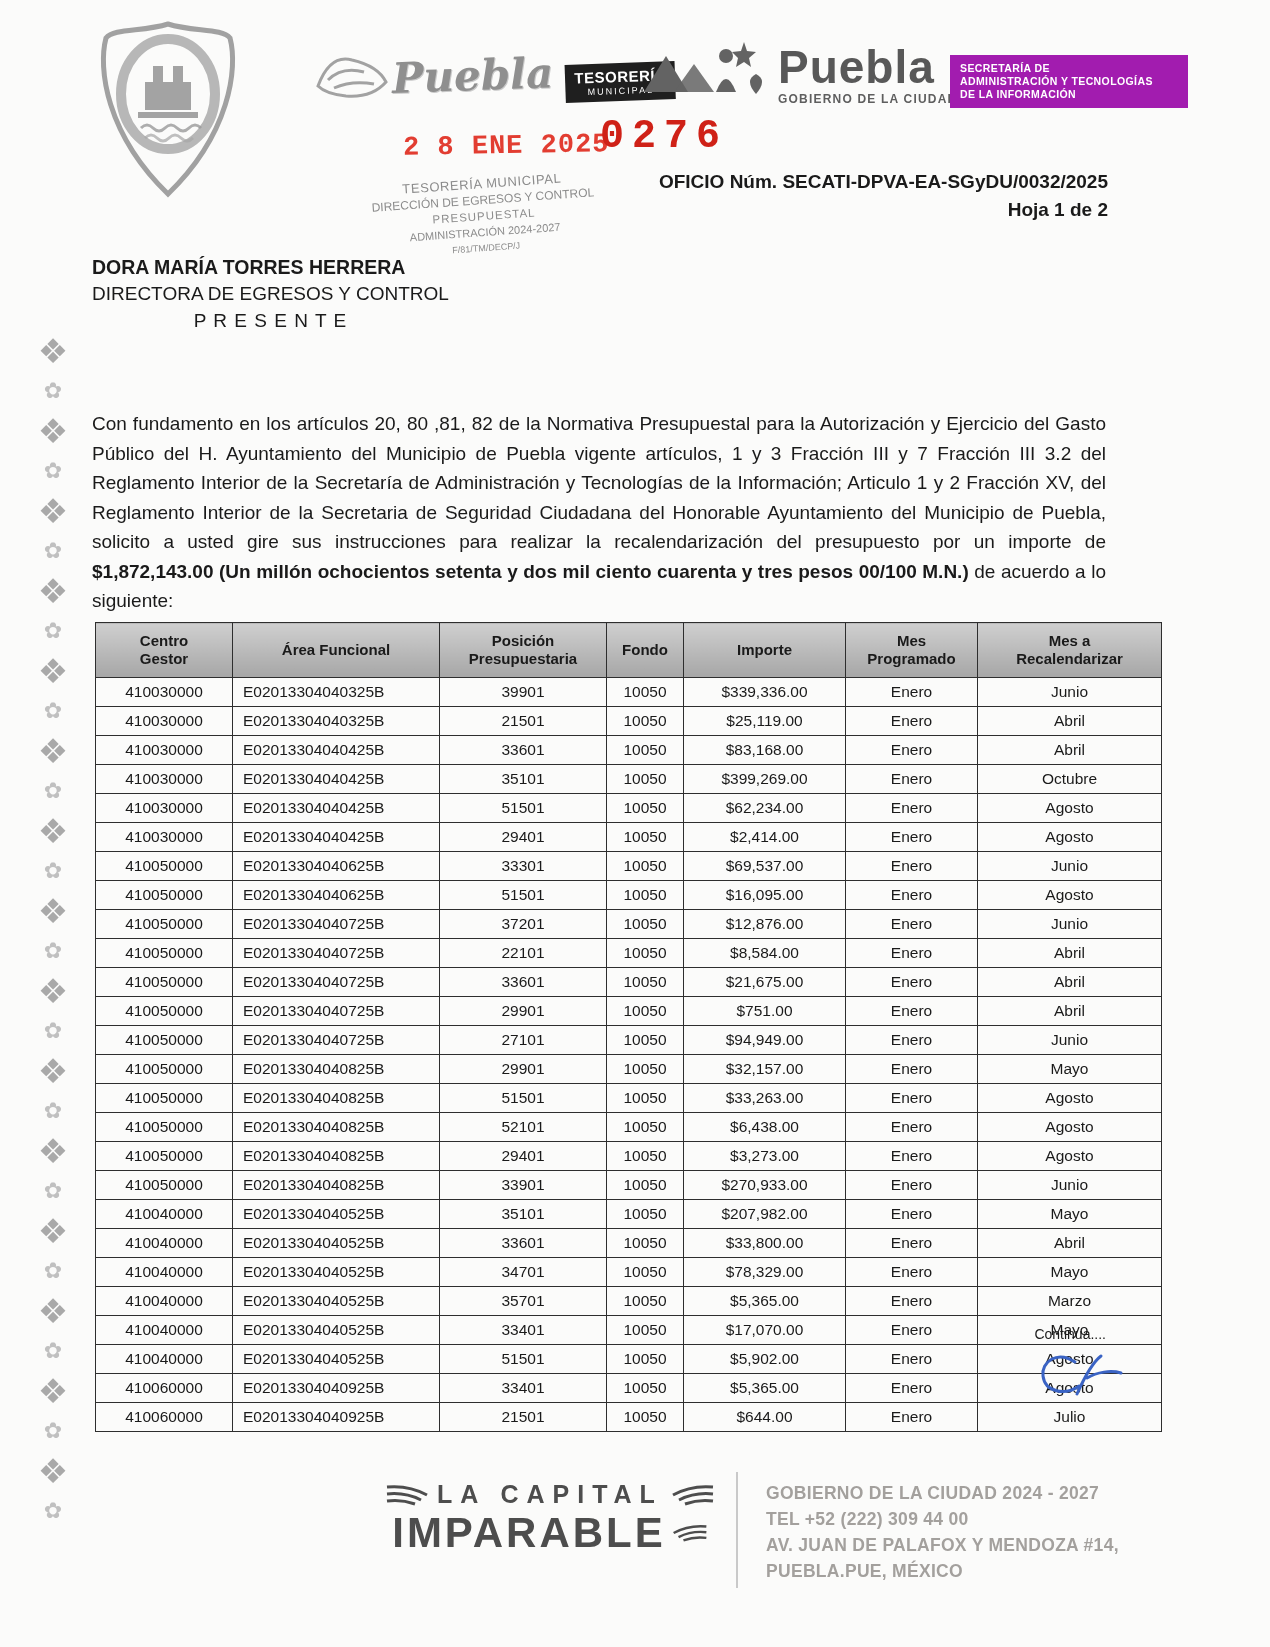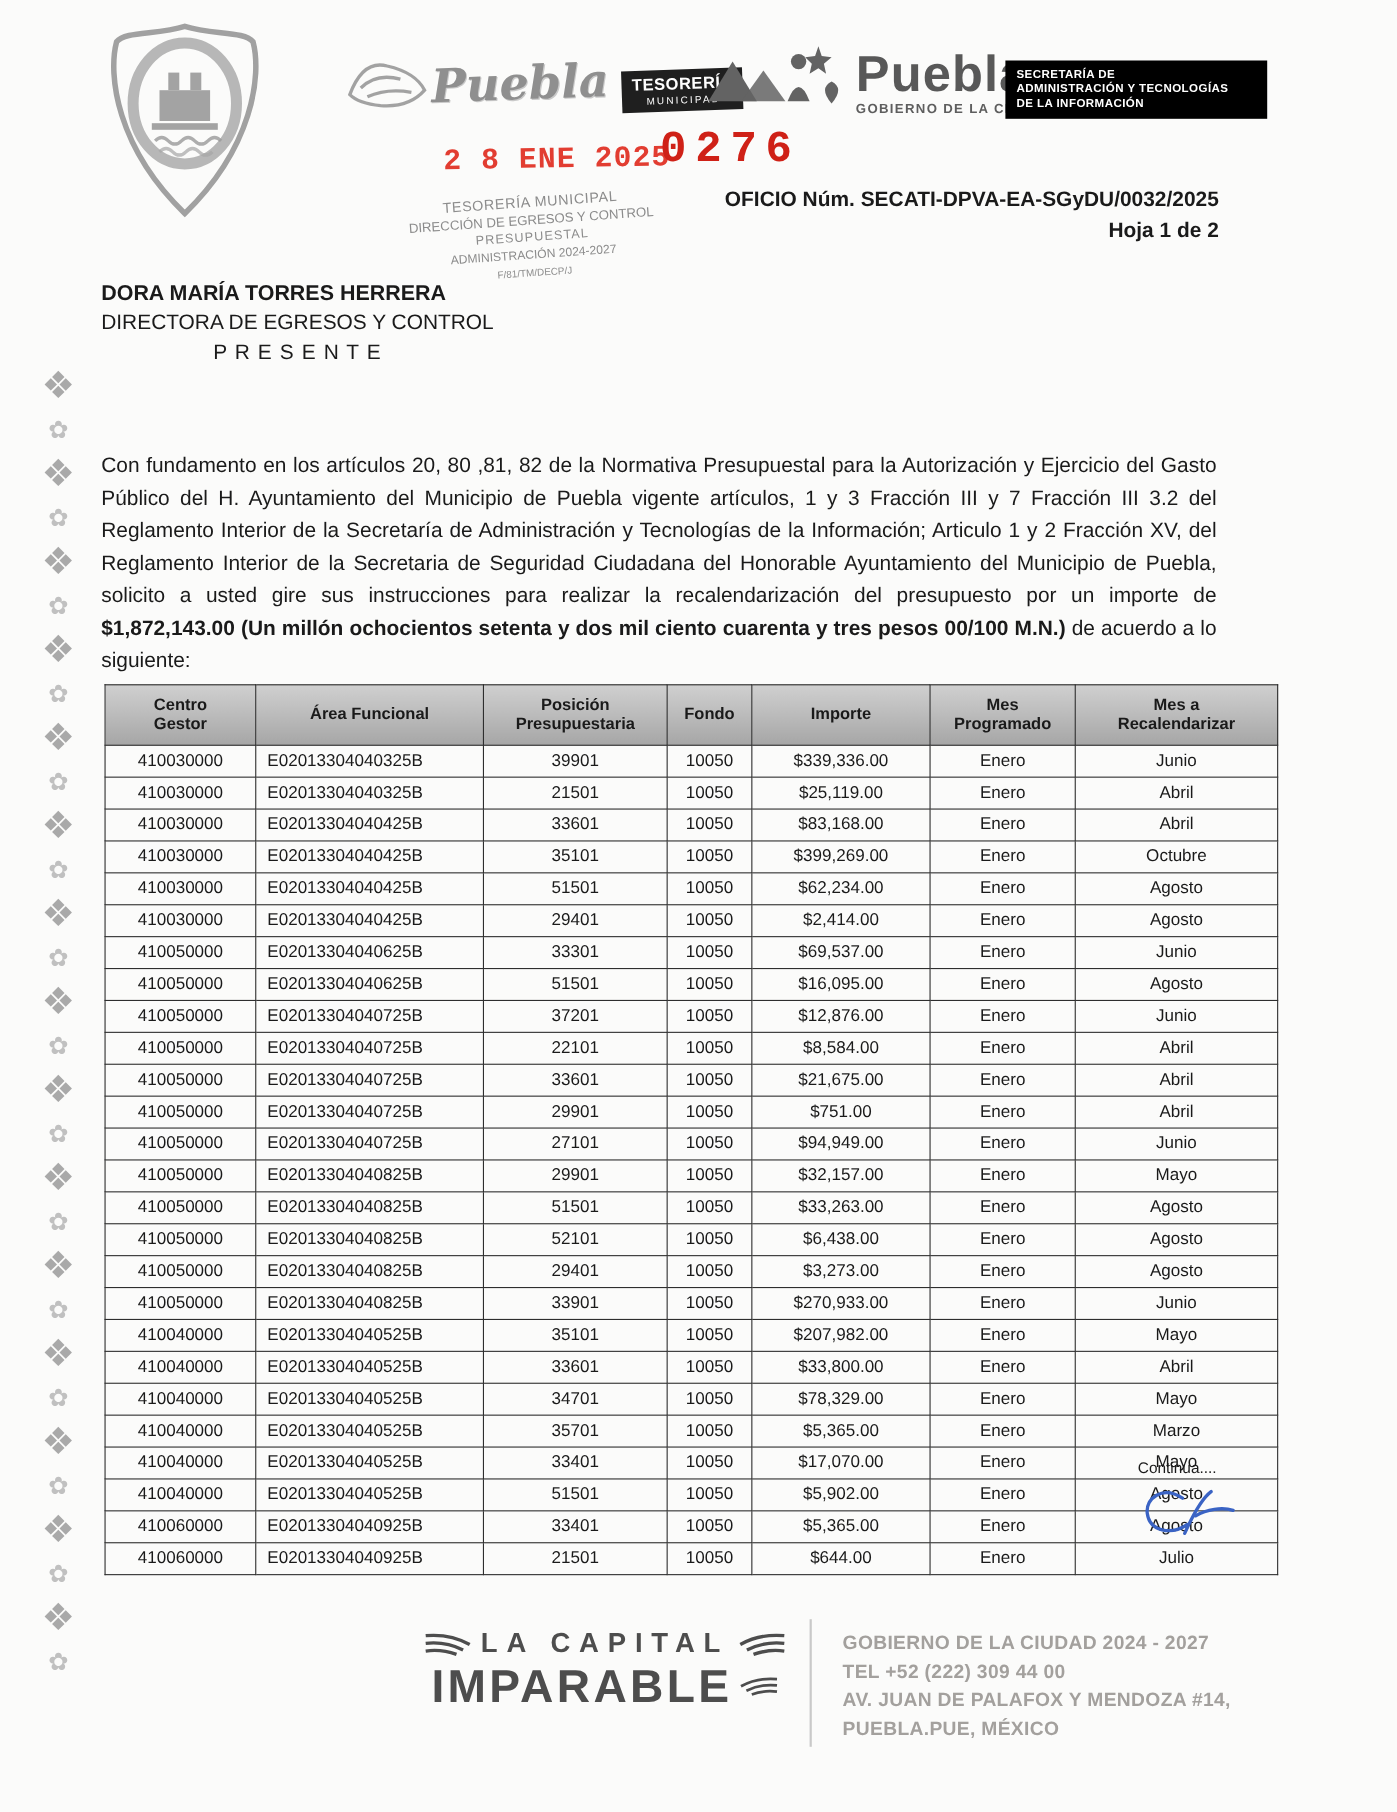--- a/index.html
+++ b/index.html
@@ -36,21 +36,21 @@
   .deptstamp .l1{font-size:12px;}
   .deptstamp .l2{font-size:11.5px;letter-spacing:1px;}
   .deptstamp .l3{font-size:11px;}
   .deptstamp .l4{font-size:9px;}
 
   
   .pictos{position:absolute;left:640px;top:34px;}
   .wordmark-wrap{position:absolute;left:778px;top:44px;}
   .wordmark{font-size:46px;font-weight:800;color:#585858;line-height:46px;letter-spacing:1px;}
   .gob{font-size:12px;font-weight:bold;color:#5e5e5e;letter-spacing:1.2px;margin-top:2px;}
-  .secbox{position:absolute;left:914px;top:55px;width:218px;background:#000000;color:#fff;padding:7px 10px;}
+  .secbox{position:absolute;left:950px;top:55px;width:218px;background:#a21caf;color:#fff;padding:7px 10px;}
   .secbox div{font-size:10.5px;font-weight:bold;line-height:13px;letter-spacing:.4px;}
 
   
   .head-right{position:absolute;right:162px;top:168px;text-align:right;}
   .slogan{font-size:17px;line-height:27px;}
   .oficio{font-size:19px;font-weight:bold;line-height:28px;}
   .hoja{font-size:19px;font-weight:bold;line-height:28px;}
 
   
   .addressee{position:absolute;left:92px;top:254px;}

